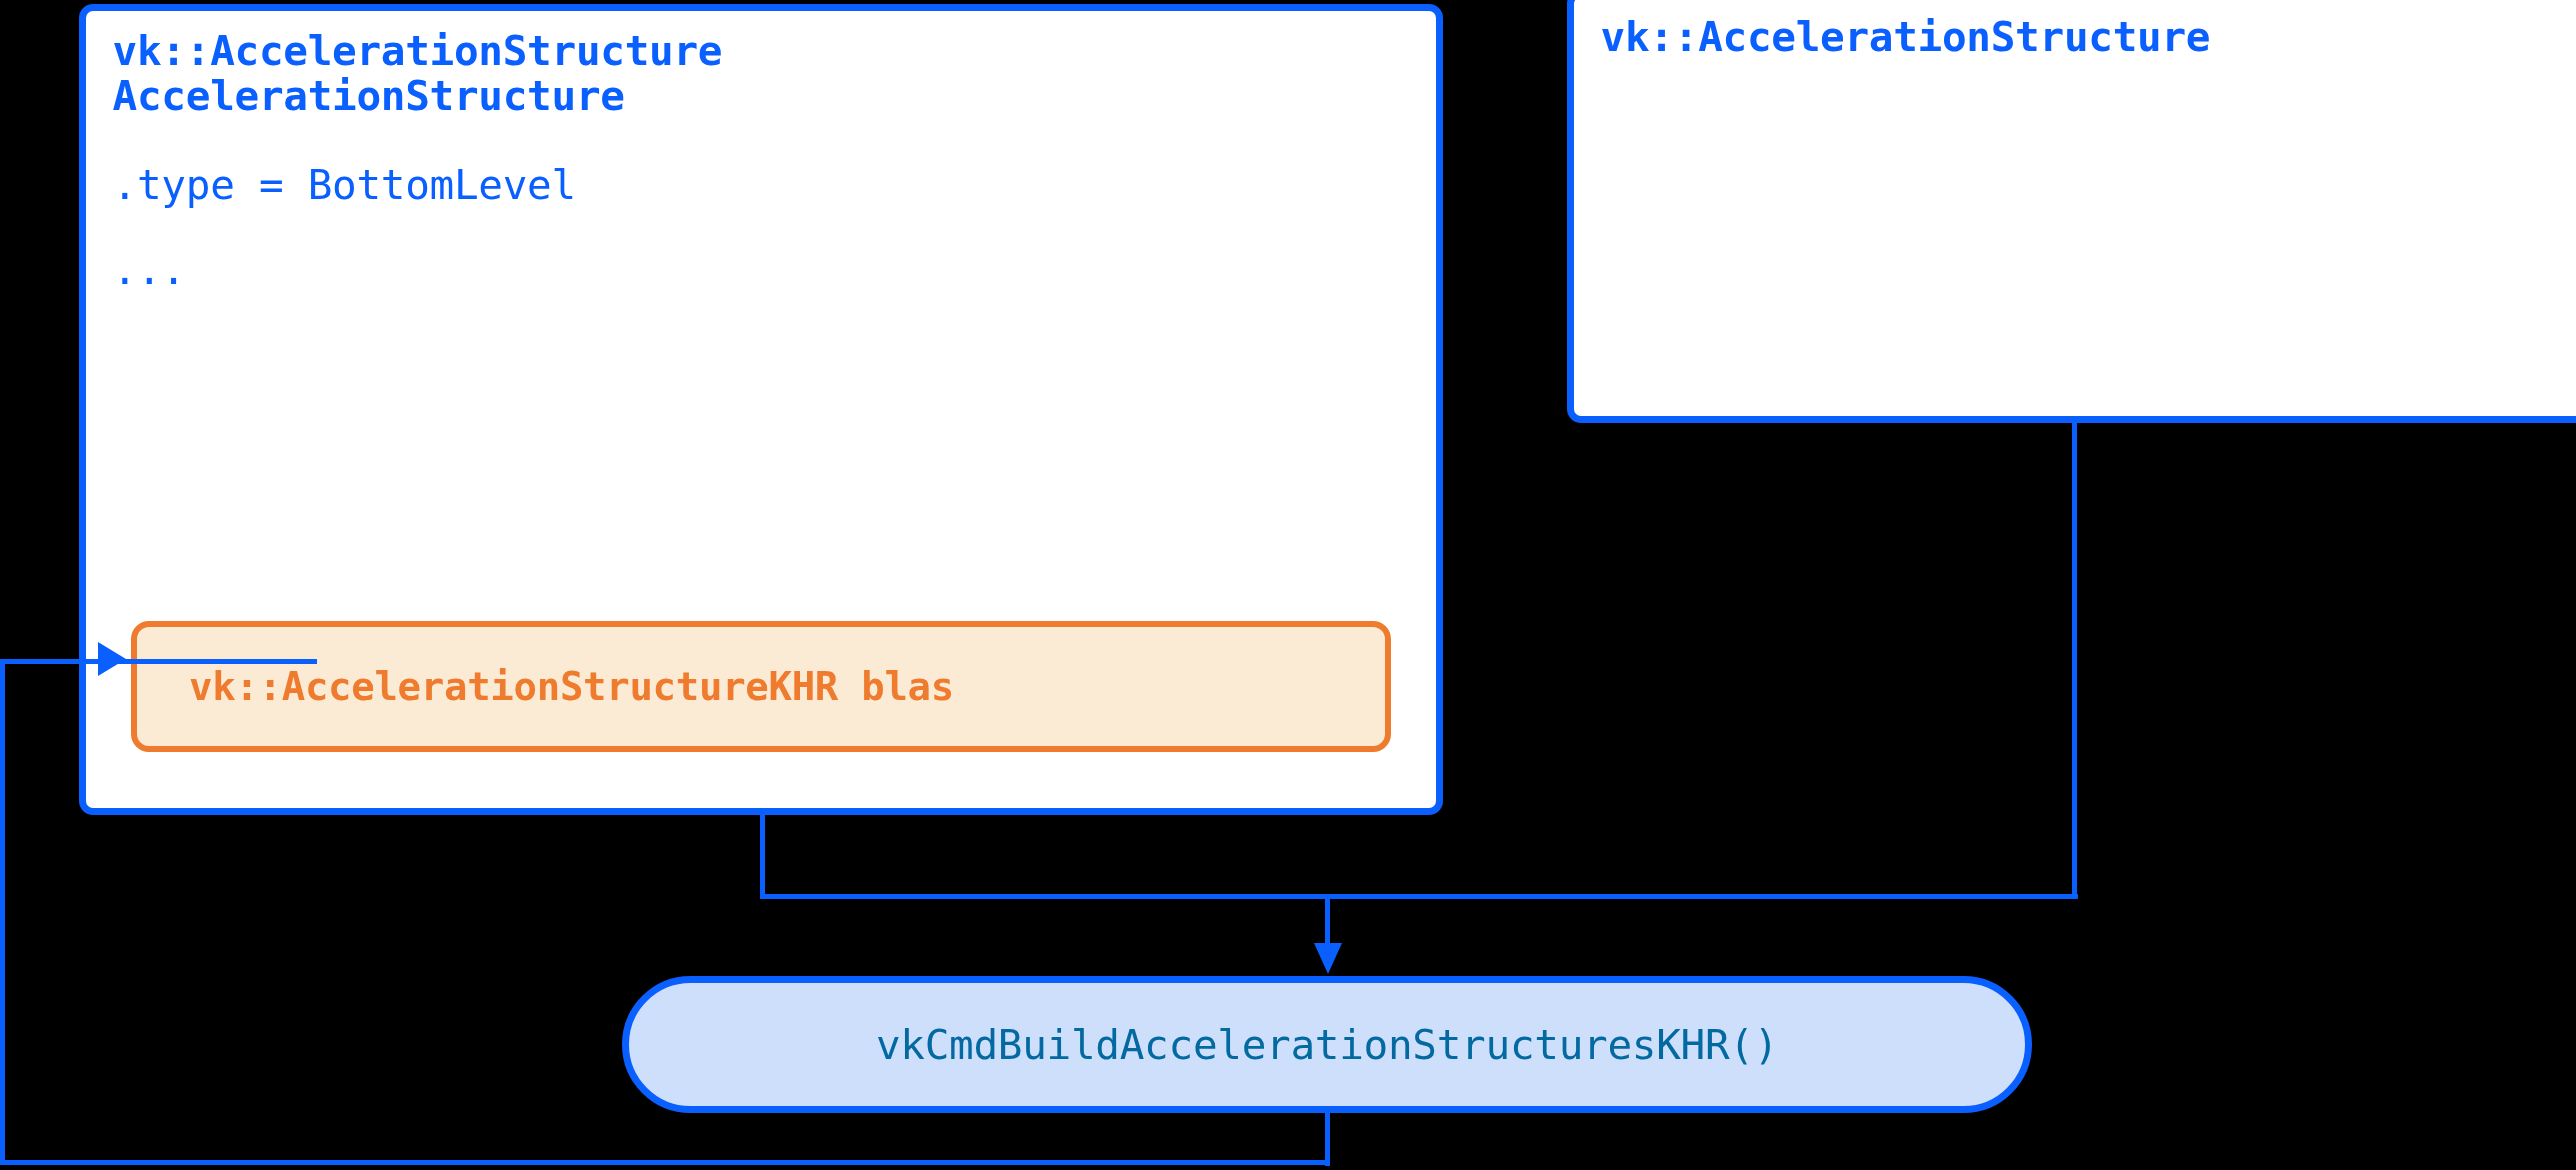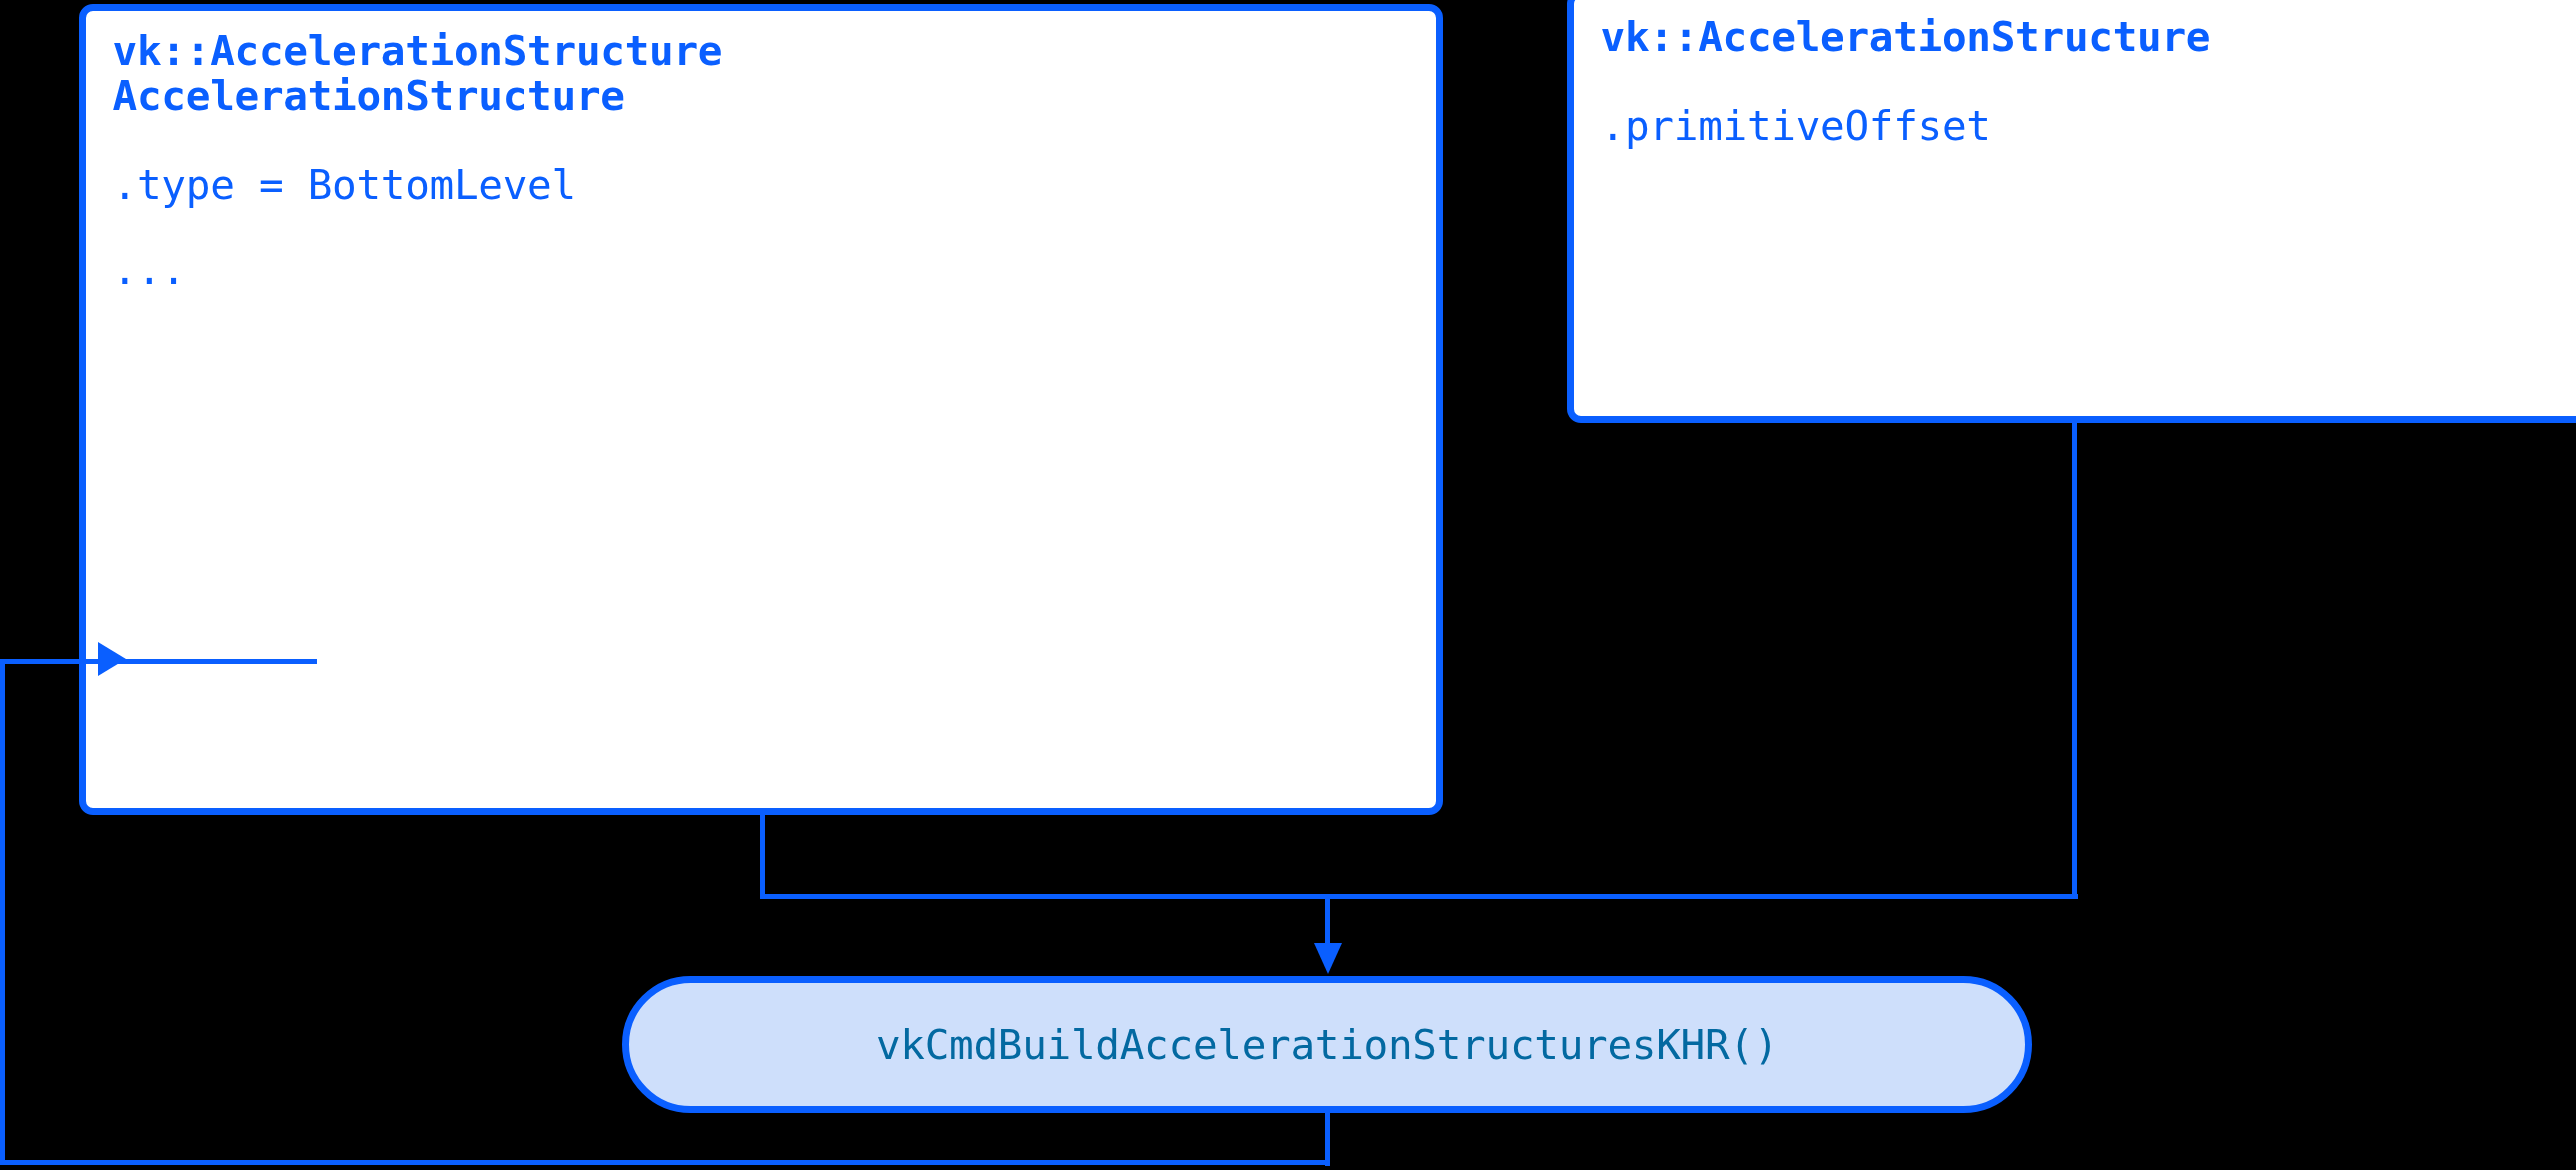--- a/index.html
+++ b/index.html
@@ -97,26 +97,28 @@
       <div class="title">vk::AccelerationStructure</div>
       <div class="title">AccelerationStructure</div>
       <div class="gap-lg"></div>
       <div class="field">.type = BottomLevel</div>
       <div class="gap-md"></div>
       <div class="field">...</div>
       <div class="gap-md"></div>
     </div>
   </div>
 
+  <div class="node" id="blas-box">
+    <span id="blas-label">vk::AccelerationStructureKHR blas</span>
+  </div>
 
   <div class="node struct-box" id="right-struct">
     <div class="struct-inner">
       <div class="title">vk::AccelerationStructure</div>
       <div class="gap-lg"></div>
-      <div class="field">.primitiveOffset</div>
     </div>
   </div>
 
   <div class="node" id="cmd-pill">
     <span id="cmd-label">vkCmdBuildAccelerationStructuresKHR()</span>
   </div>
 
   <div class="edge edge-h" style="left:0px;top:659px;width:317px;"></div>
   <div class="arrow arrow-right" style="left:98px;top:642px;"></div>
 

